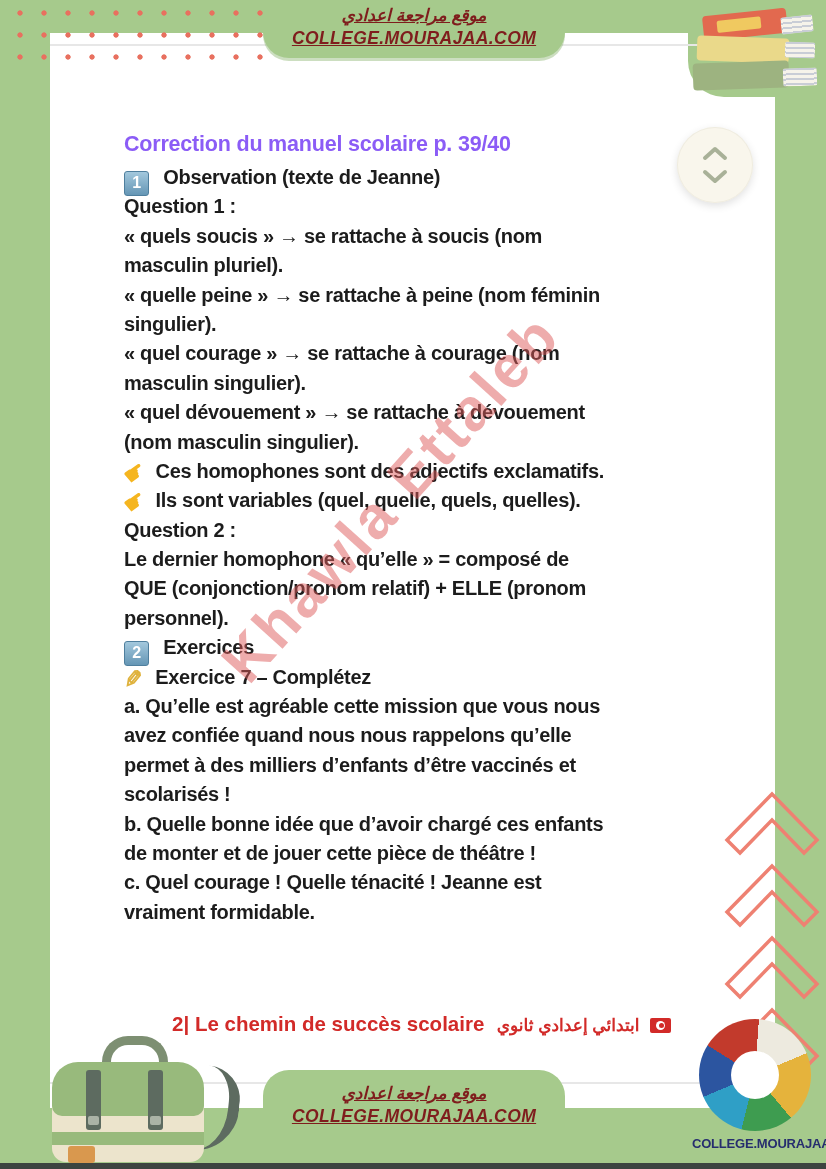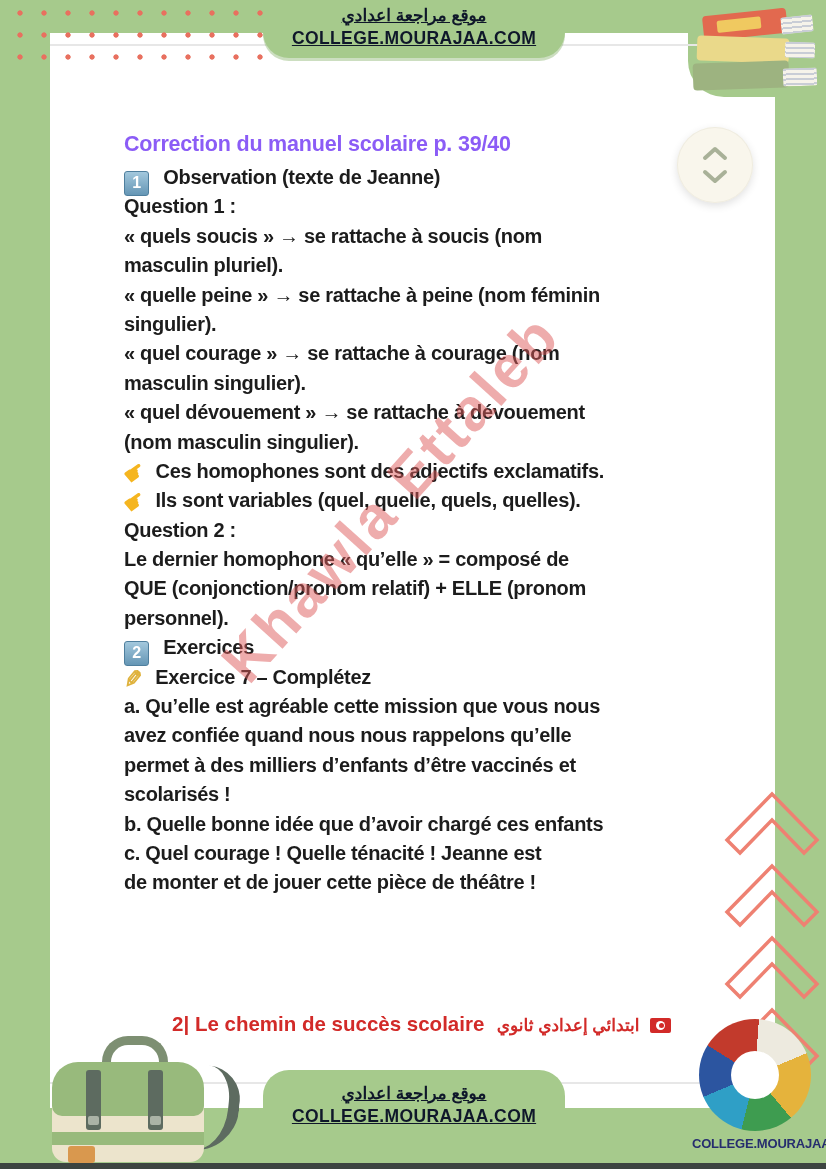--- a/index.html
+++ b/index.html
@@ -12,21 +12,21 @@
   .left-band{left:0;top:0;width:50px;height:1163px;z-index:1;}
   .right-band{left:775px;top:0;width:51px;height:1163px;z-index:1;}
   .bottom-band{left:0;top:1108px;width:826px;height:55px;z-index:2;}
   .dark-strip{left:0;top:1163px;width:826px;height:6px;background:#3c4440;z-index:1;}
   .corner-block{left:688px;top:0;width:138px;height:97px;border-radius:0 0 0 36px;z-index:2;}
   .dots{left:0;top:0;width:266px;height:64px;z-index:3;
         background-image:radial-gradient(circle,#e8705f 2.3px,rgba(0,0,0,0) 3px);
         background-size:24px 22px;background-position:8px 2px;}
   .page-edge{height:2px;background:#e7e7e7;z-index:2;}
   
-  .pill{left:263px;width:302px;background:#a6ca8c;z-index:5;text-align:center;color:#0f172a;}
+  .pill{left:263px;width:302px;background:#a6ca8c;z-index:5;text-align:center;color:#7f1d1d;font-style:italic;}
   .header-pill{top:0;height:58px;border-radius:0 0 26px 26px;
                box-shadow:0 3px 0 rgba(143,181,115,.45);}
   .footer-pill{top:1070px;height:93px;border-radius:26px 26px 0 0;}
   .site-ar{display:inline-block;font-size:17px;font-weight:bold;text-decoration:underline;
            margin-top:5px;line-height:22px;}
   .site-url{display:block;font-size:17.5px;font-weight:bold;text-decoration:underline;
             letter-spacing:.4px;line-height:23px;}
   .footer-pill .site-ar{margin-top:13px;}
   
   .scroll-widget{left:677px;top:127px;width:76px;height:76px;border-radius:50%;
@@ -258,27 +258,33 @@
         <p class="line">
         
         
         
         <span>b. Quelle bonne idée que d’avoir chargé ces enfants</span>
       </p>
         <p class="line">
         
         
         
+        <span>de monter et de jouer cette pièce de théâtre !</span>
+      </p>
+        <p class="line">
+        
+        
+        
         <span>c. Quel courage ! Quelle ténacité ! Jeanne est</span>
       </p>
         <p class="line">
         
         
         
-        <span>de monter et de jouer cette pièce de théâtre !</span>
+        <span>vraiment formidable.</span>
       </p>
       </div>
   </div>
 
   <div class="abs watermark">Khawla Ettaleb</div>
 
   <div class="abs page-footer">
     <span class="pf-fr">2| Le chemin de succès scolaire</span>
     <span class="pf-ar">ابتدائي إعدادي ثانوي</span>
     <span class="flag"></span>

